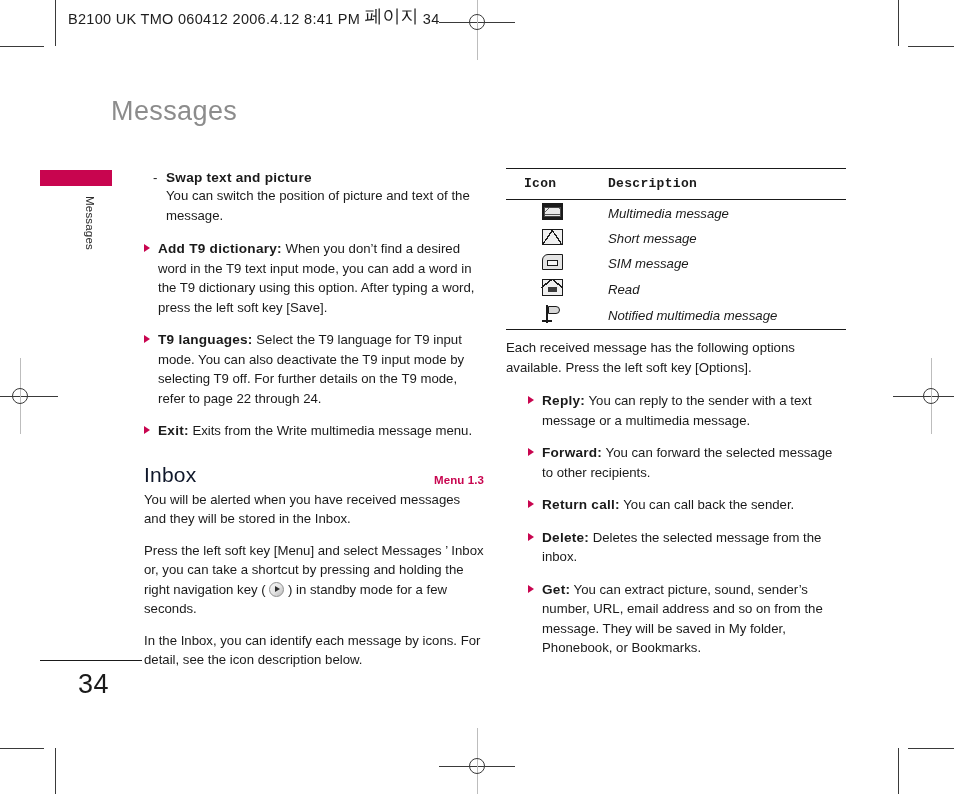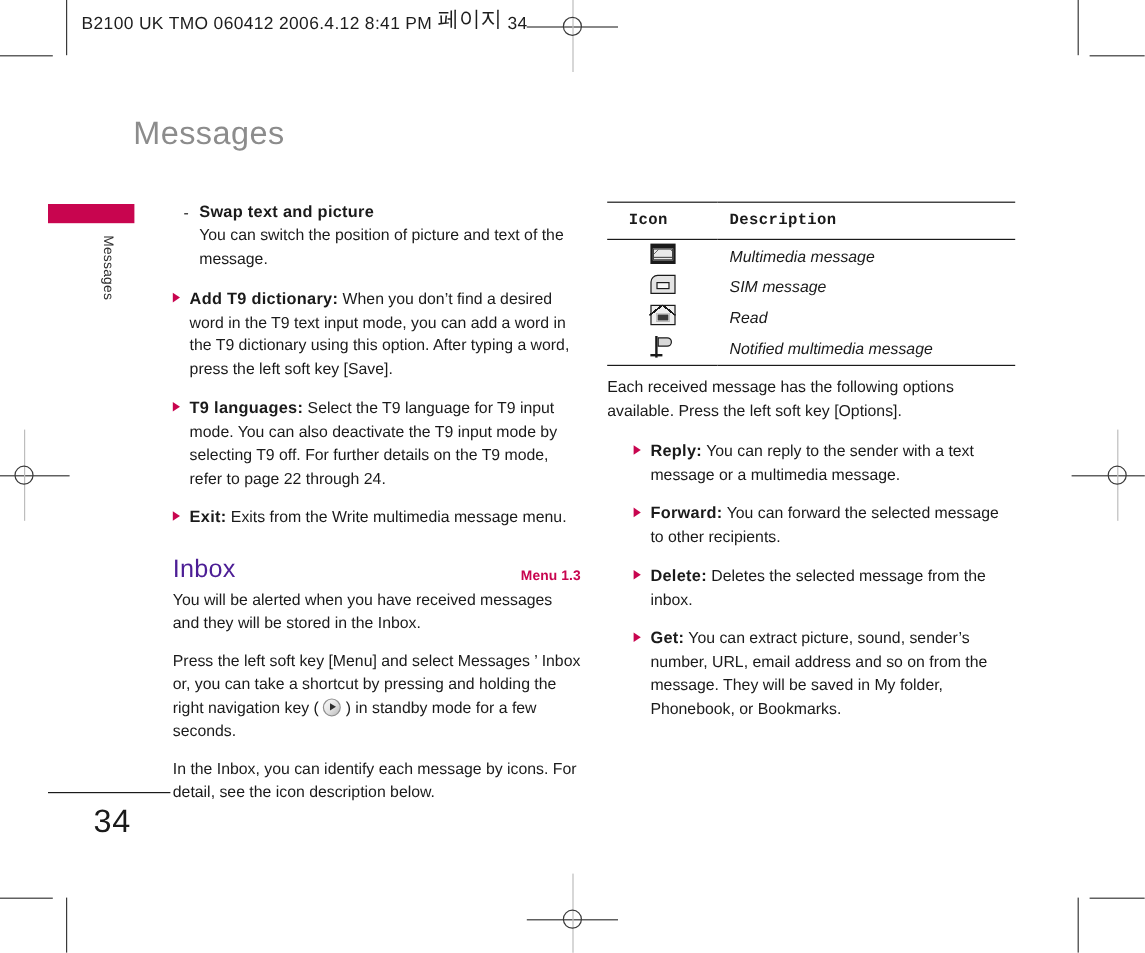--- a/index.html
+++ b/index.html
@@ -70,21 +70,21 @@
     border-top:4.5px solid transparent;
     border-bottom:4.5px solid transparent;
   }
   .bullet .lead{font-weight:bold;font-size:13.6px;letter-spacing:.25px;}
 
   
   .bullet.indent{margin-left:22px;}
 
   
   .sec-head-row{position:relative;margin:20px 0 1px 0;height:28px;}
-  .sec-head{font-size:21px;color:#4c1d95;font-weight:400;letter-spacing:.2px;line-height:28px;}
+  .sec-head{font-size:21px;color:#0f172a;font-weight:400;letter-spacing:.2px;line-height:28px;}
   .menu-ref{position:absolute;right:0;bottom:3px;font-size:11.5px;color:#c8054f;font-weight:bold;letter-spacing:.1px;padding-left:48px;}
 
   
   .navkey{
     display:inline-block;width:15px;height:15px;border-radius:50%;
     background:linear-gradient(135deg,#fafafa 0%,#e2e2e2 55%,#b9b9b9 100%);
     border:1px solid #8f8f8f;box-sizing:border-box;vertical-align:-3px;position:relative;
   }
   .navkey::after{
     content:"";position:absolute;left:5px;top:3.5px;
@@ -230,20 +230,26 @@
       </thead>
       <tbody>
         <tr>
           <td class="c-icon rule-mid">
             <span class="ic ic-mms"><span class="inner"></span></span>
           </td>
           <td class="c-desc rule-mid">Multimedia message</td>
         </tr>
         <tr>
           <td class="c-icon">
+            <span class="ic ic-sms"></span>
+          </td>
+          <td class="c-desc">Short message</td>
+        </tr>
+        <tr>
+          <td class="c-icon">
             <span class="ic ic-sim"></span>
           </td>
           <td class="c-desc">SIM message</td>
         </tr>
         <tr>
           <td class="c-icon">
             <span class="ic ic-read"></span>
           </td>
           <td class="c-desc">Read</td>
         </tr>
@@ -261,20 +267,24 @@
     <div class="bullet indent">
       <span class="tri"></span>
       <span class="lead">Reply:</span><span> You can reply to the sender with a text message or a multimedia message.</span>
     </div>
     <div class="bullet indent">
       <span class="tri"></span>
       <span class="lead">Forward:</span><span> You can forward the selected message to other recipients.</span>
     </div>
     <div class="bullet indent">
       <span class="tri"></span>
+      <span class="lead">Return call:</span><span> You can call back the sender.</span>
+    </div>
+    <div class="bullet indent">
+      <span class="tri"></span>
       <span class="lead">Delete:</span><span> Deletes the selected message from  the inbox.</span>
     </div>
     <div class="bullet indent">
       <span class="tri"></span>
       <span class="lead">Get:</span><span> You can extract picture, sound, sender’s number, URL, email address and so on from the message. They will be saved in My folder, Phonebook, or Bookmarks.</span>
     </div>
   </div>
 
   <div class="foot-rule"></div>
   <div class="page-num">34</div>

